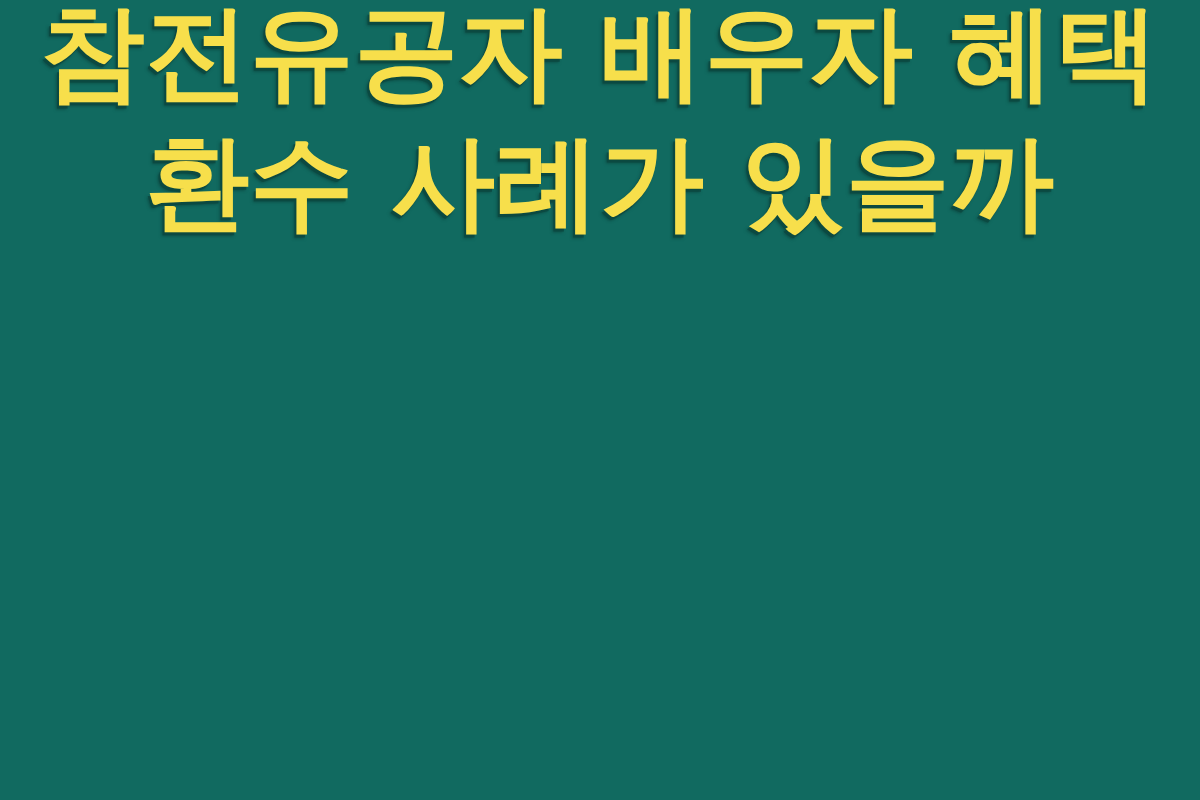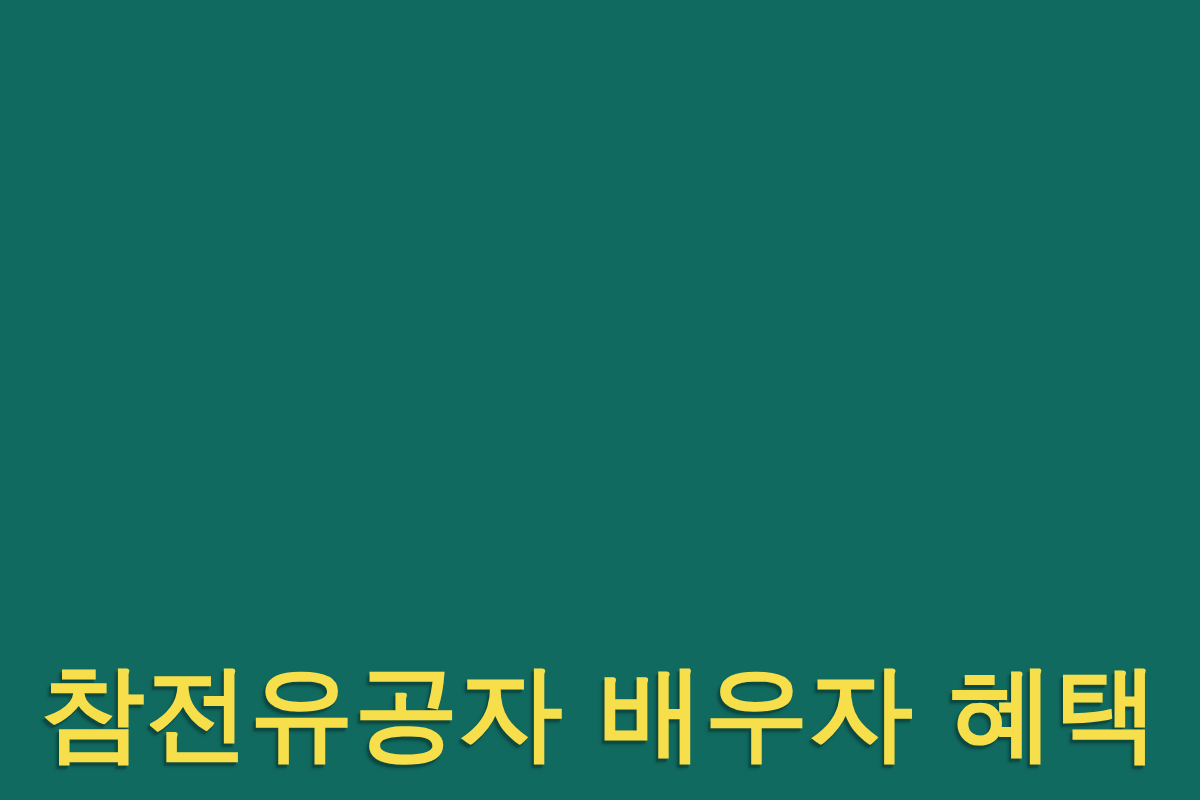--- a/index.html
+++ b/index.html
@@ -10,21 +10,21 @@
   }
   #canvas {
     position: relative;
     width: 1200px;
     height: 800px;
     overflow: hidden;
     background-color: #116a60;
     display: flex;
     flex-direction: column;
     align-items: center;
-    justify-content: flex-end;
+    justify-content: flex-start;
     font-family: "DejaVu Sans", "Liberation Sans", sans-serif;
     -webkit-font-smoothing: antialiased;
   }
 
   
   #headline {
     width: 100%;
     text-align: center;
     line-height: 1.0;
     padding-bottom: 10px;
@@ -54,16 +54,17 @@
 </style>
 </head>
 <body>
 
 <div id="canvas" style="background-color: rgb(17, 106, 96);">
 
   <div id="headline">
 
     <span class="headline-line line-1" style="color: rgb(247, 223, 75);">참전유공자 배우자 혜택</span>
 
+    <span class="headline-line line-2" style="color: rgb(247, 223, 75);">환수 사례가 있을까</span>
 
   </div>
 
 </div>
 
 </body></html>

